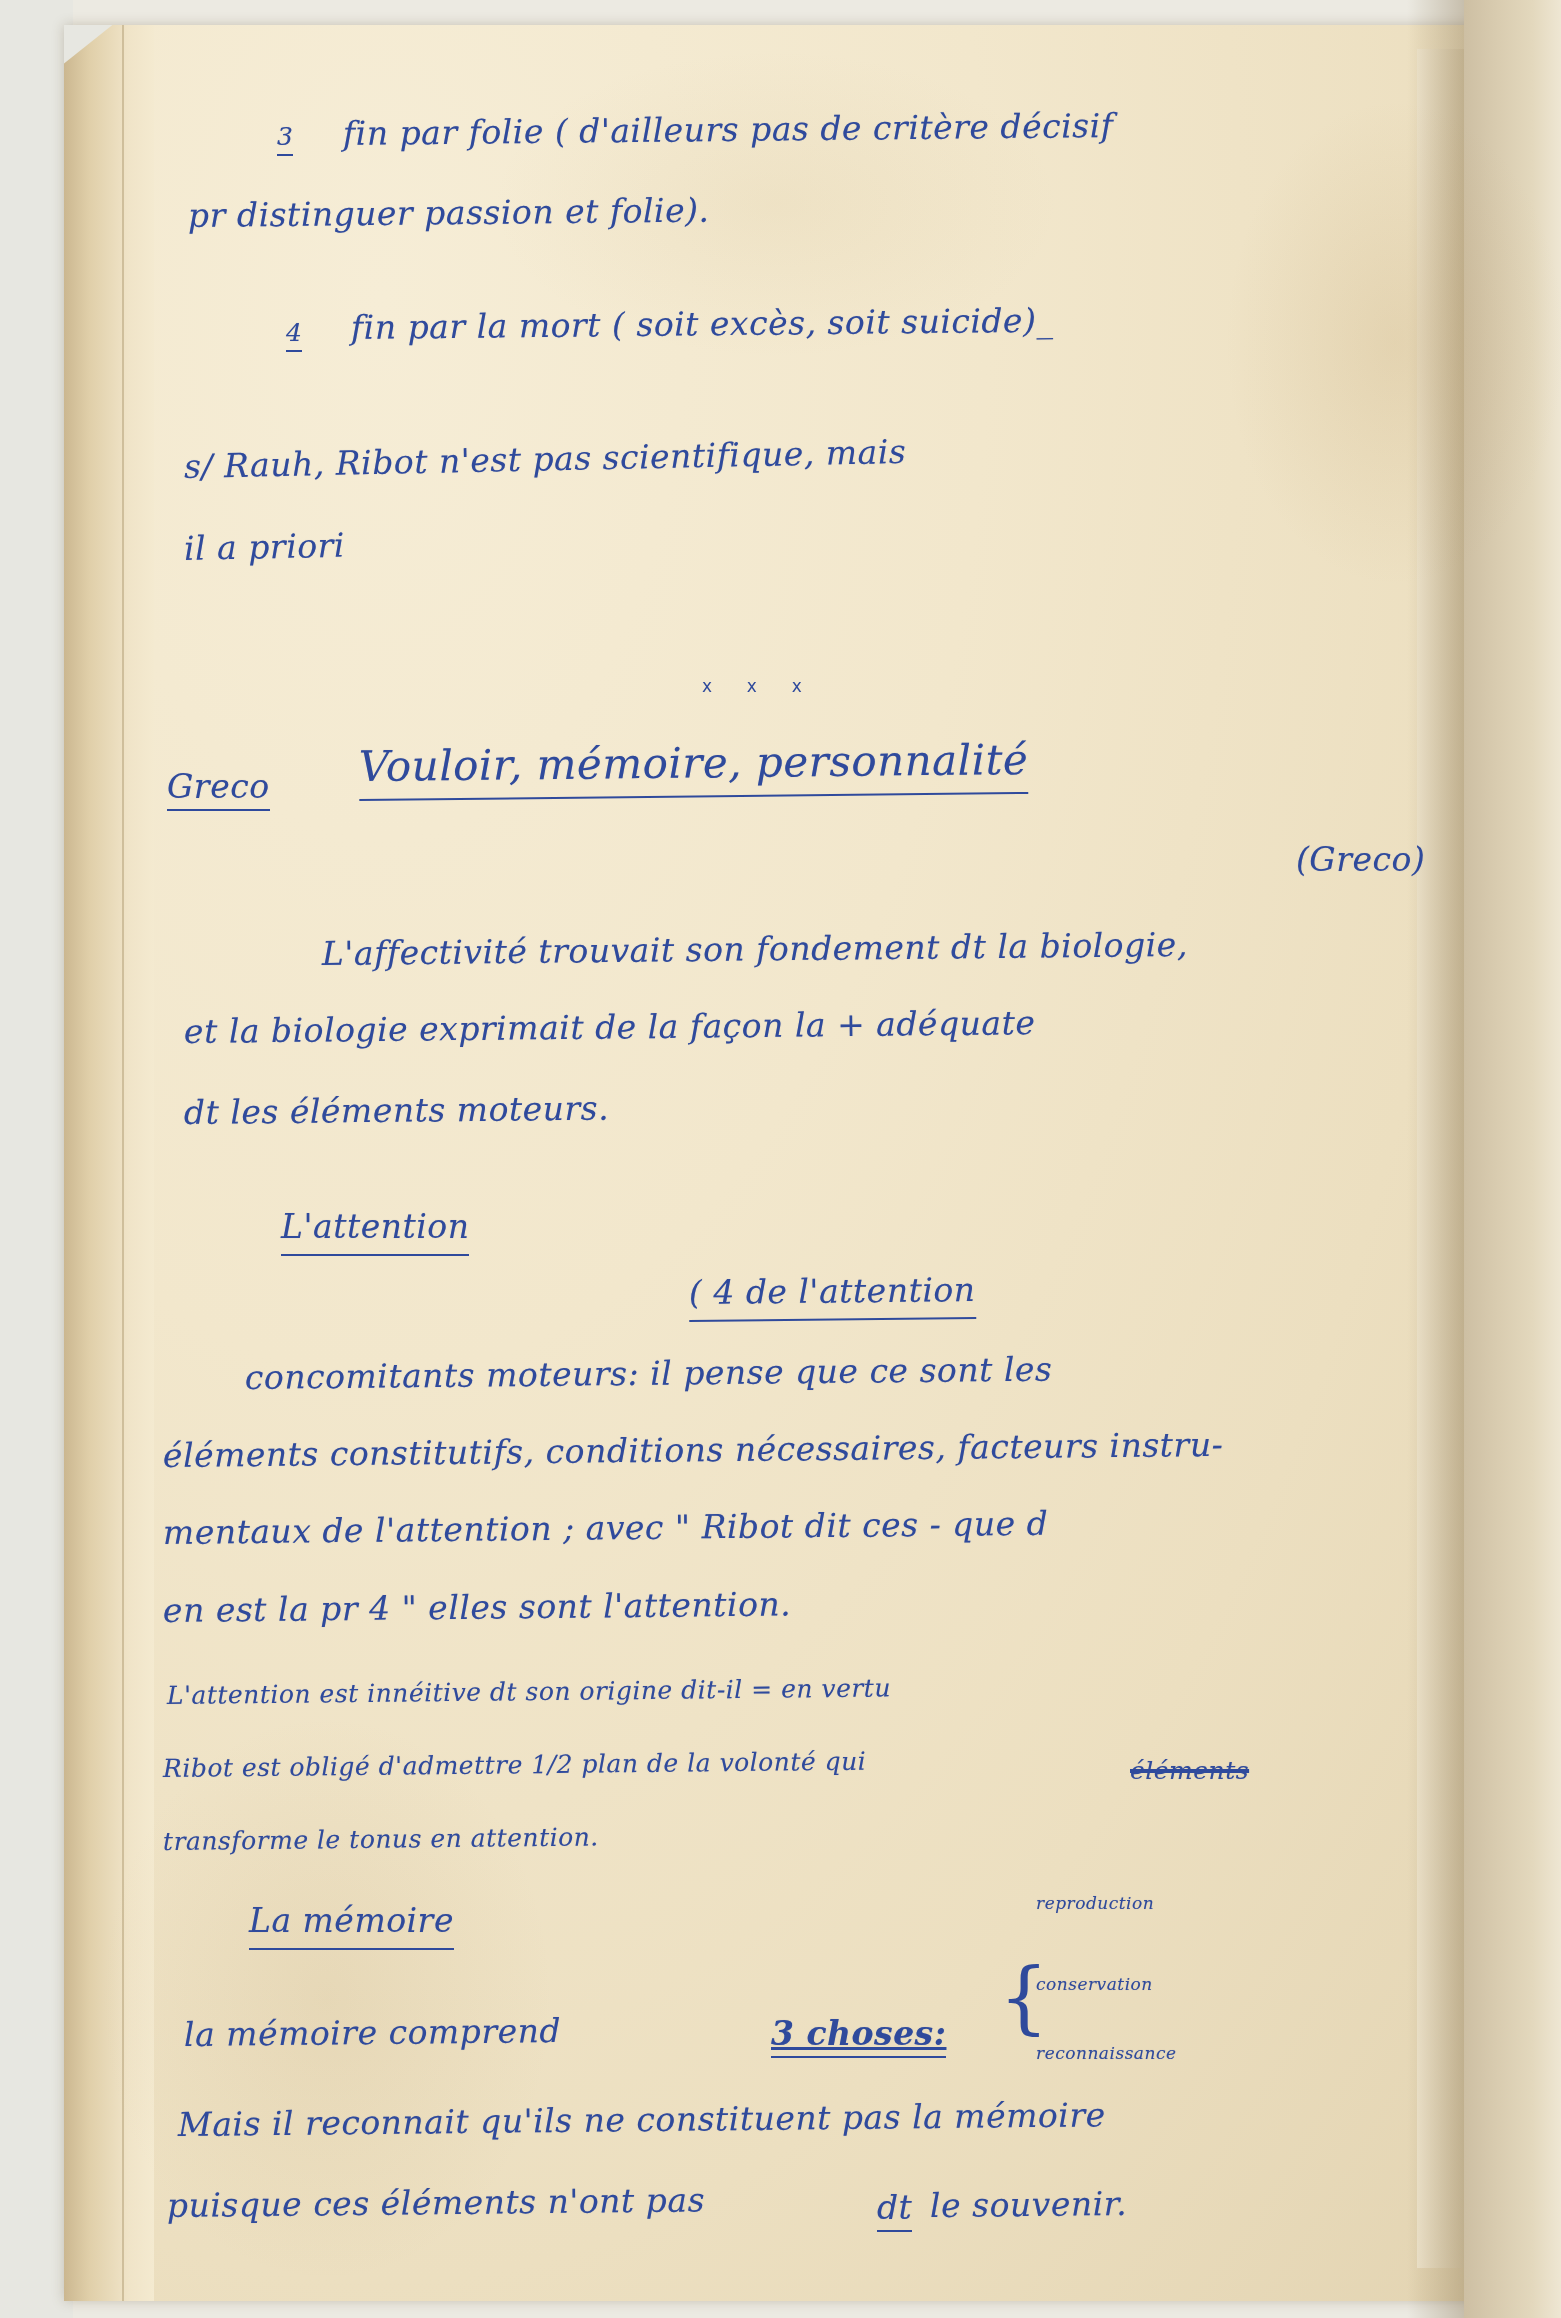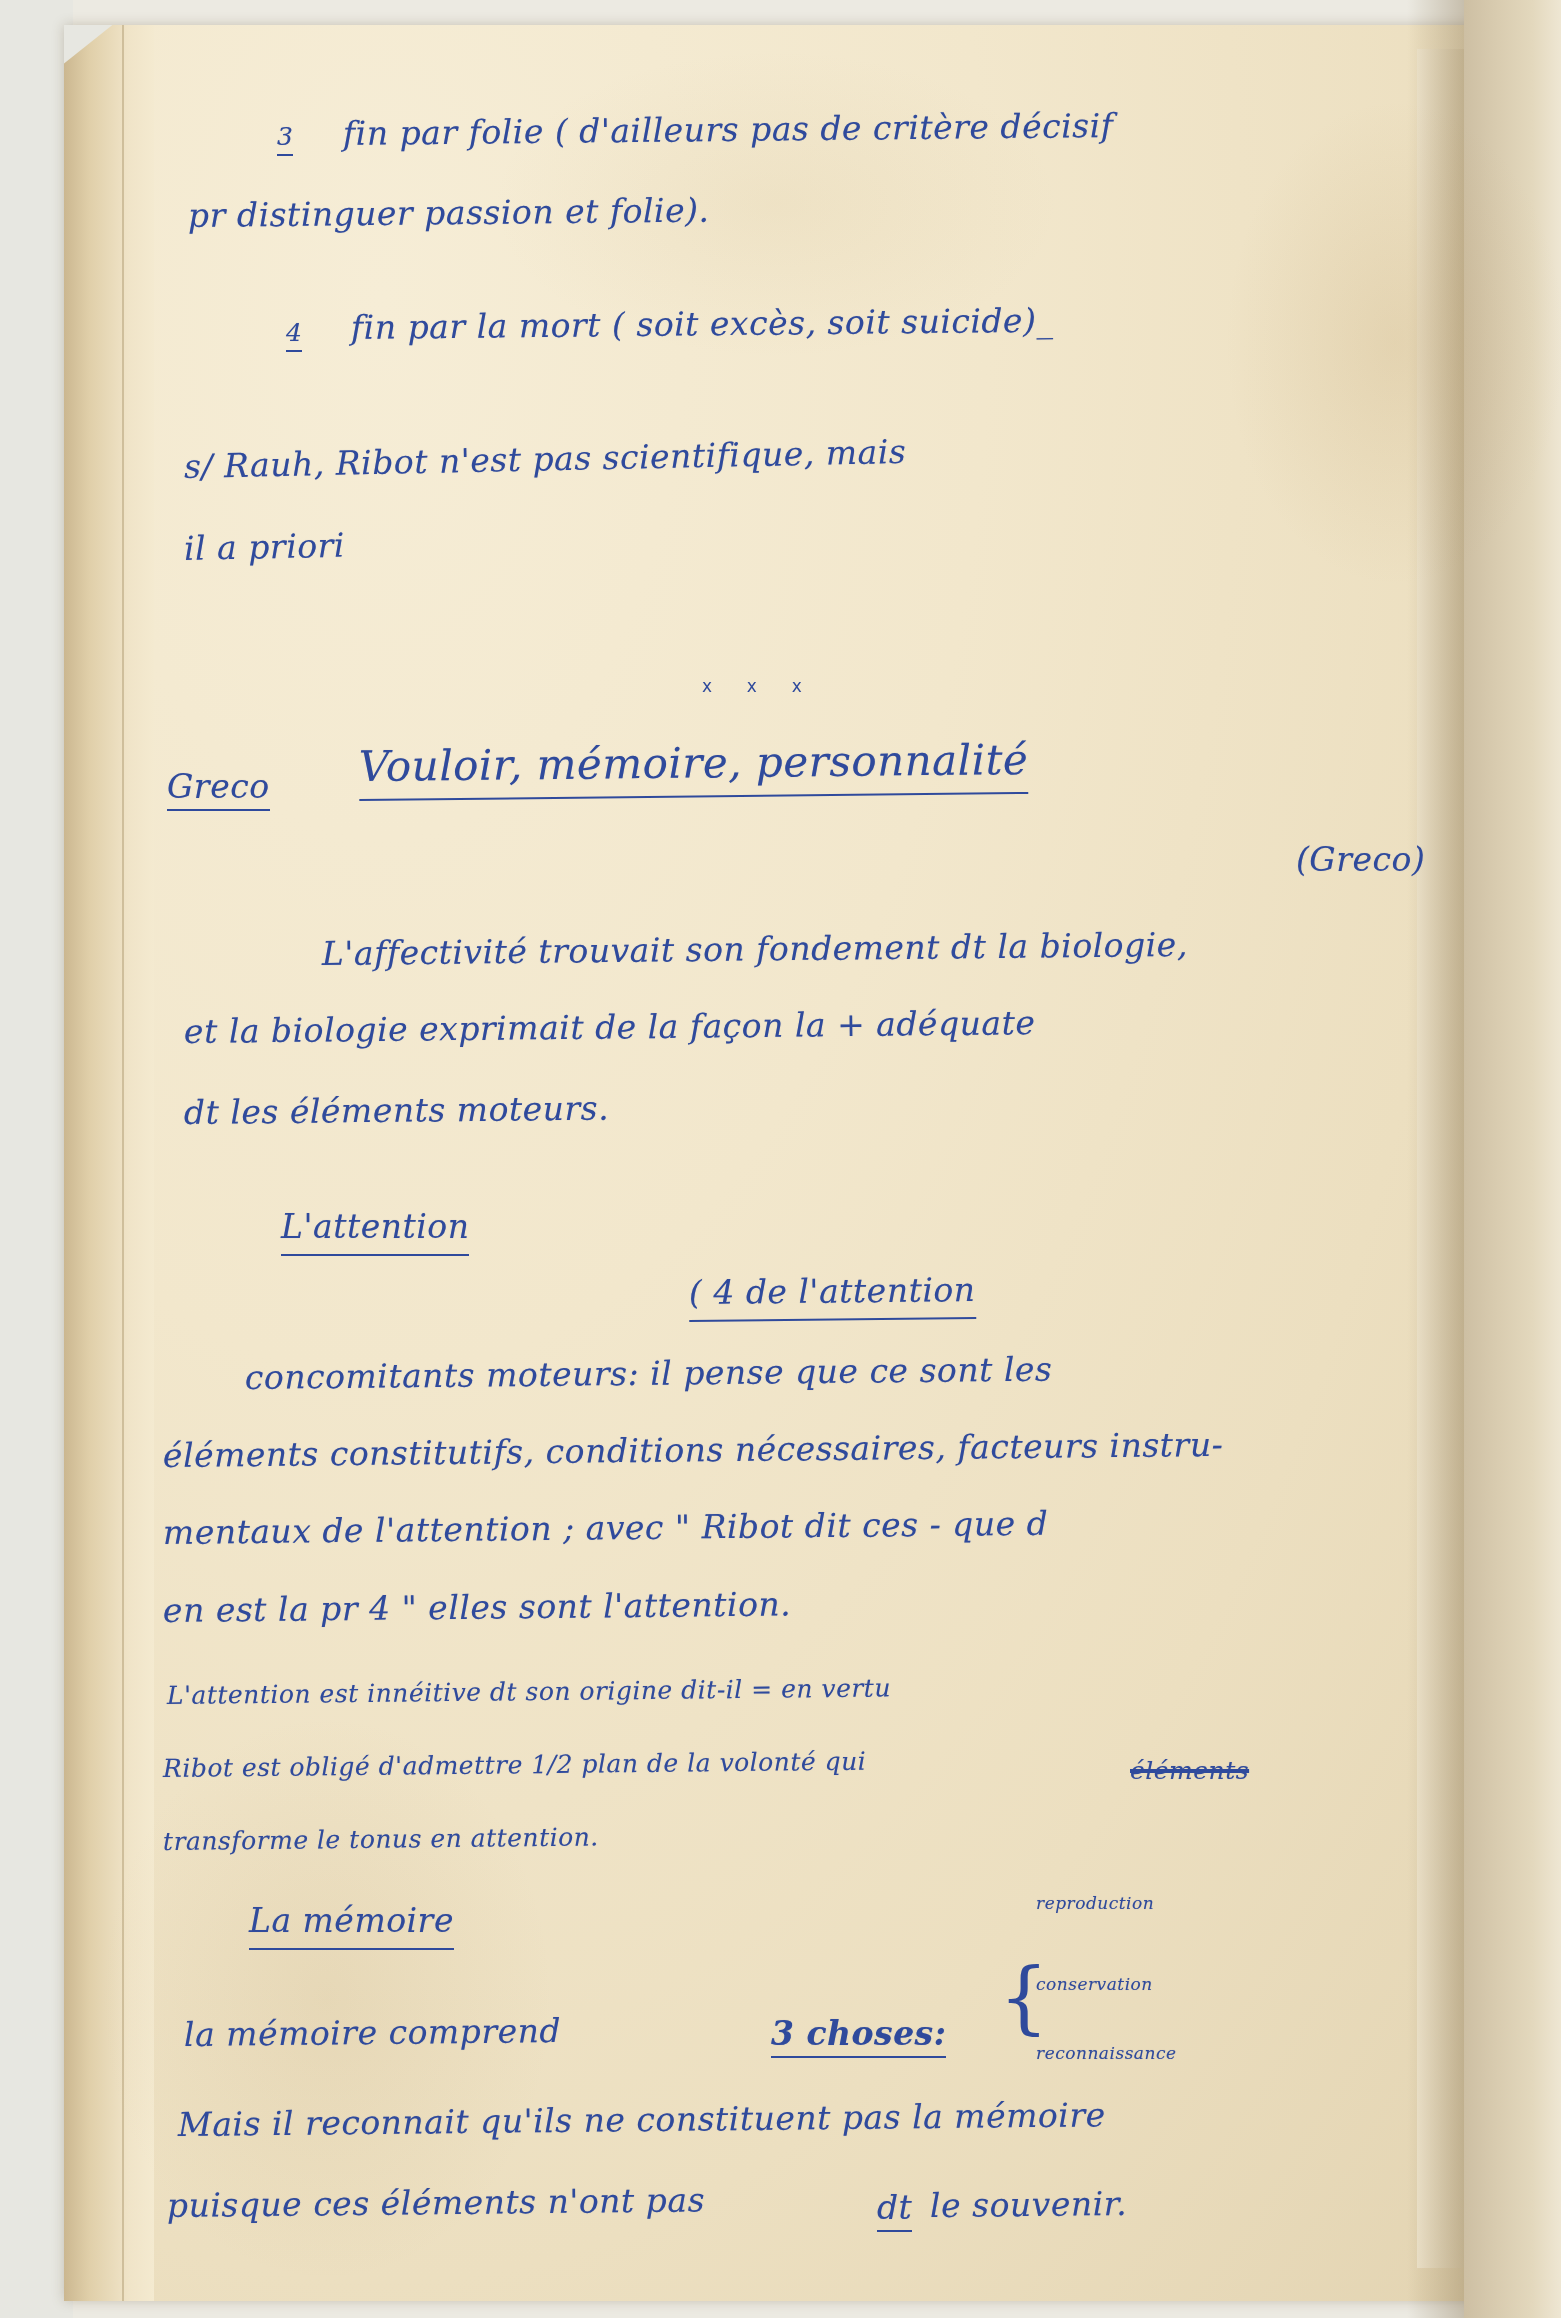--- a/index.html
+++ b/index.html
@@ -185,21 +185,21 @@
   <div class="hand small rot-05" style="left:167px; top:1681px;">L'attention est innéitive dt son origine dit-il = en vertu</div>
 
   <div class="hand small rot-05" style="left:163px; top:1754px;">Ribot est obligé d'admettre 1/2 plan de la volonté qui</div>
   <div class="hand small strike" style="left:1130px; top:1756px;">éléments</div>
 
   <div class="hand small rot-05" style="left:163px; top:1827px;">transforme le tonus en attention.</div>
 
   <div class="hand l u2" style="left:249px; top:1901px;">La mémoire</div>
 
   <div class="hand l rot-05" style="left:184px; top:2015px;">la mémoire comprend</div>
-  <div class="hand l bold u" style="left:771px; top:2014px;">3 choses:</div>
+  <div class="hand l bold u" style="left:771px; top:2014px;text-decoration:underline;">3 choses:</div>
 
   <div class="brace" style="left:999px; top:1958px;">{</div>
   <div class="hand tiny" style="left:1036px; top:1974px;">conservation</div>
   <div class="hand tiny" style="left:1036px; top:1893px;">reproduction</div>
   <div class="hand tiny" style="left:1036px; top:2043px;">reconnaissance</div>
 
   <div class="hand l rot-05" style="left:178px; top:2105px;">Mais il reconnait qu'ils ne constituent pas la mémoire</div>
 
   <div class="hand l rot-05" style="left:167px; top:2186px;">puisque ces éléments n'ont pas</div>
   <div class="hand l u" style="left:877px; top:2188px;">dt</div>

